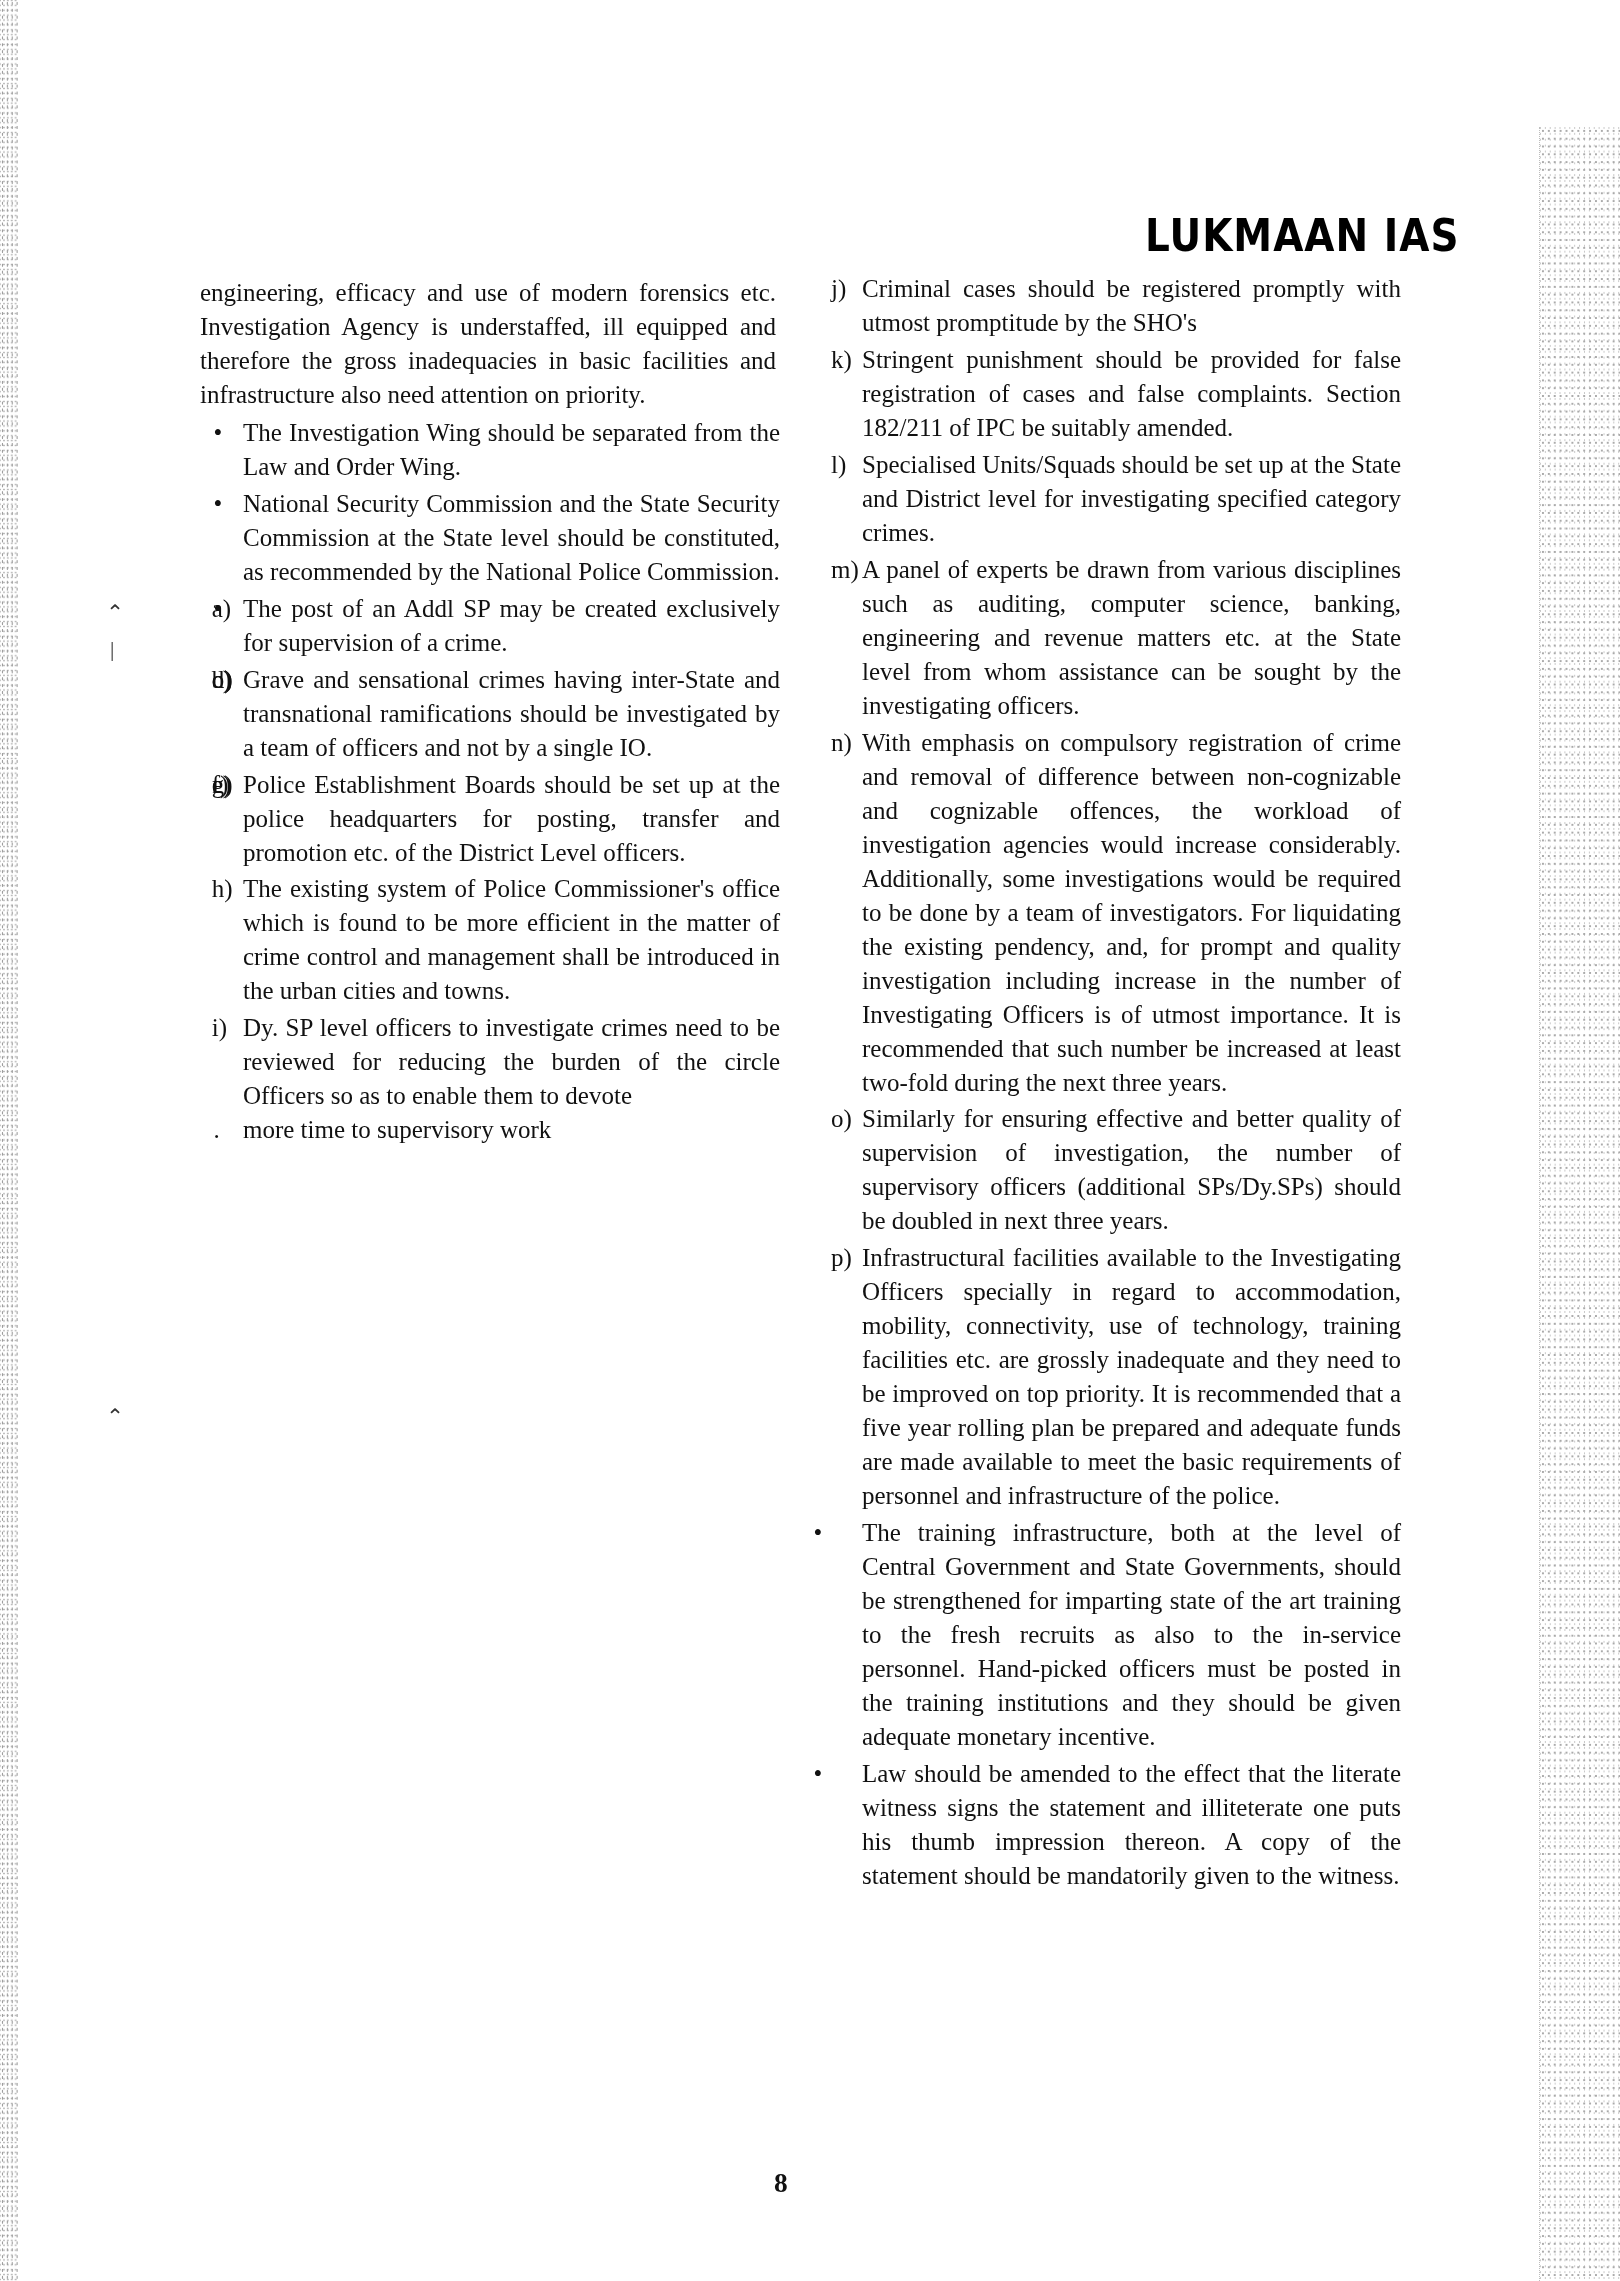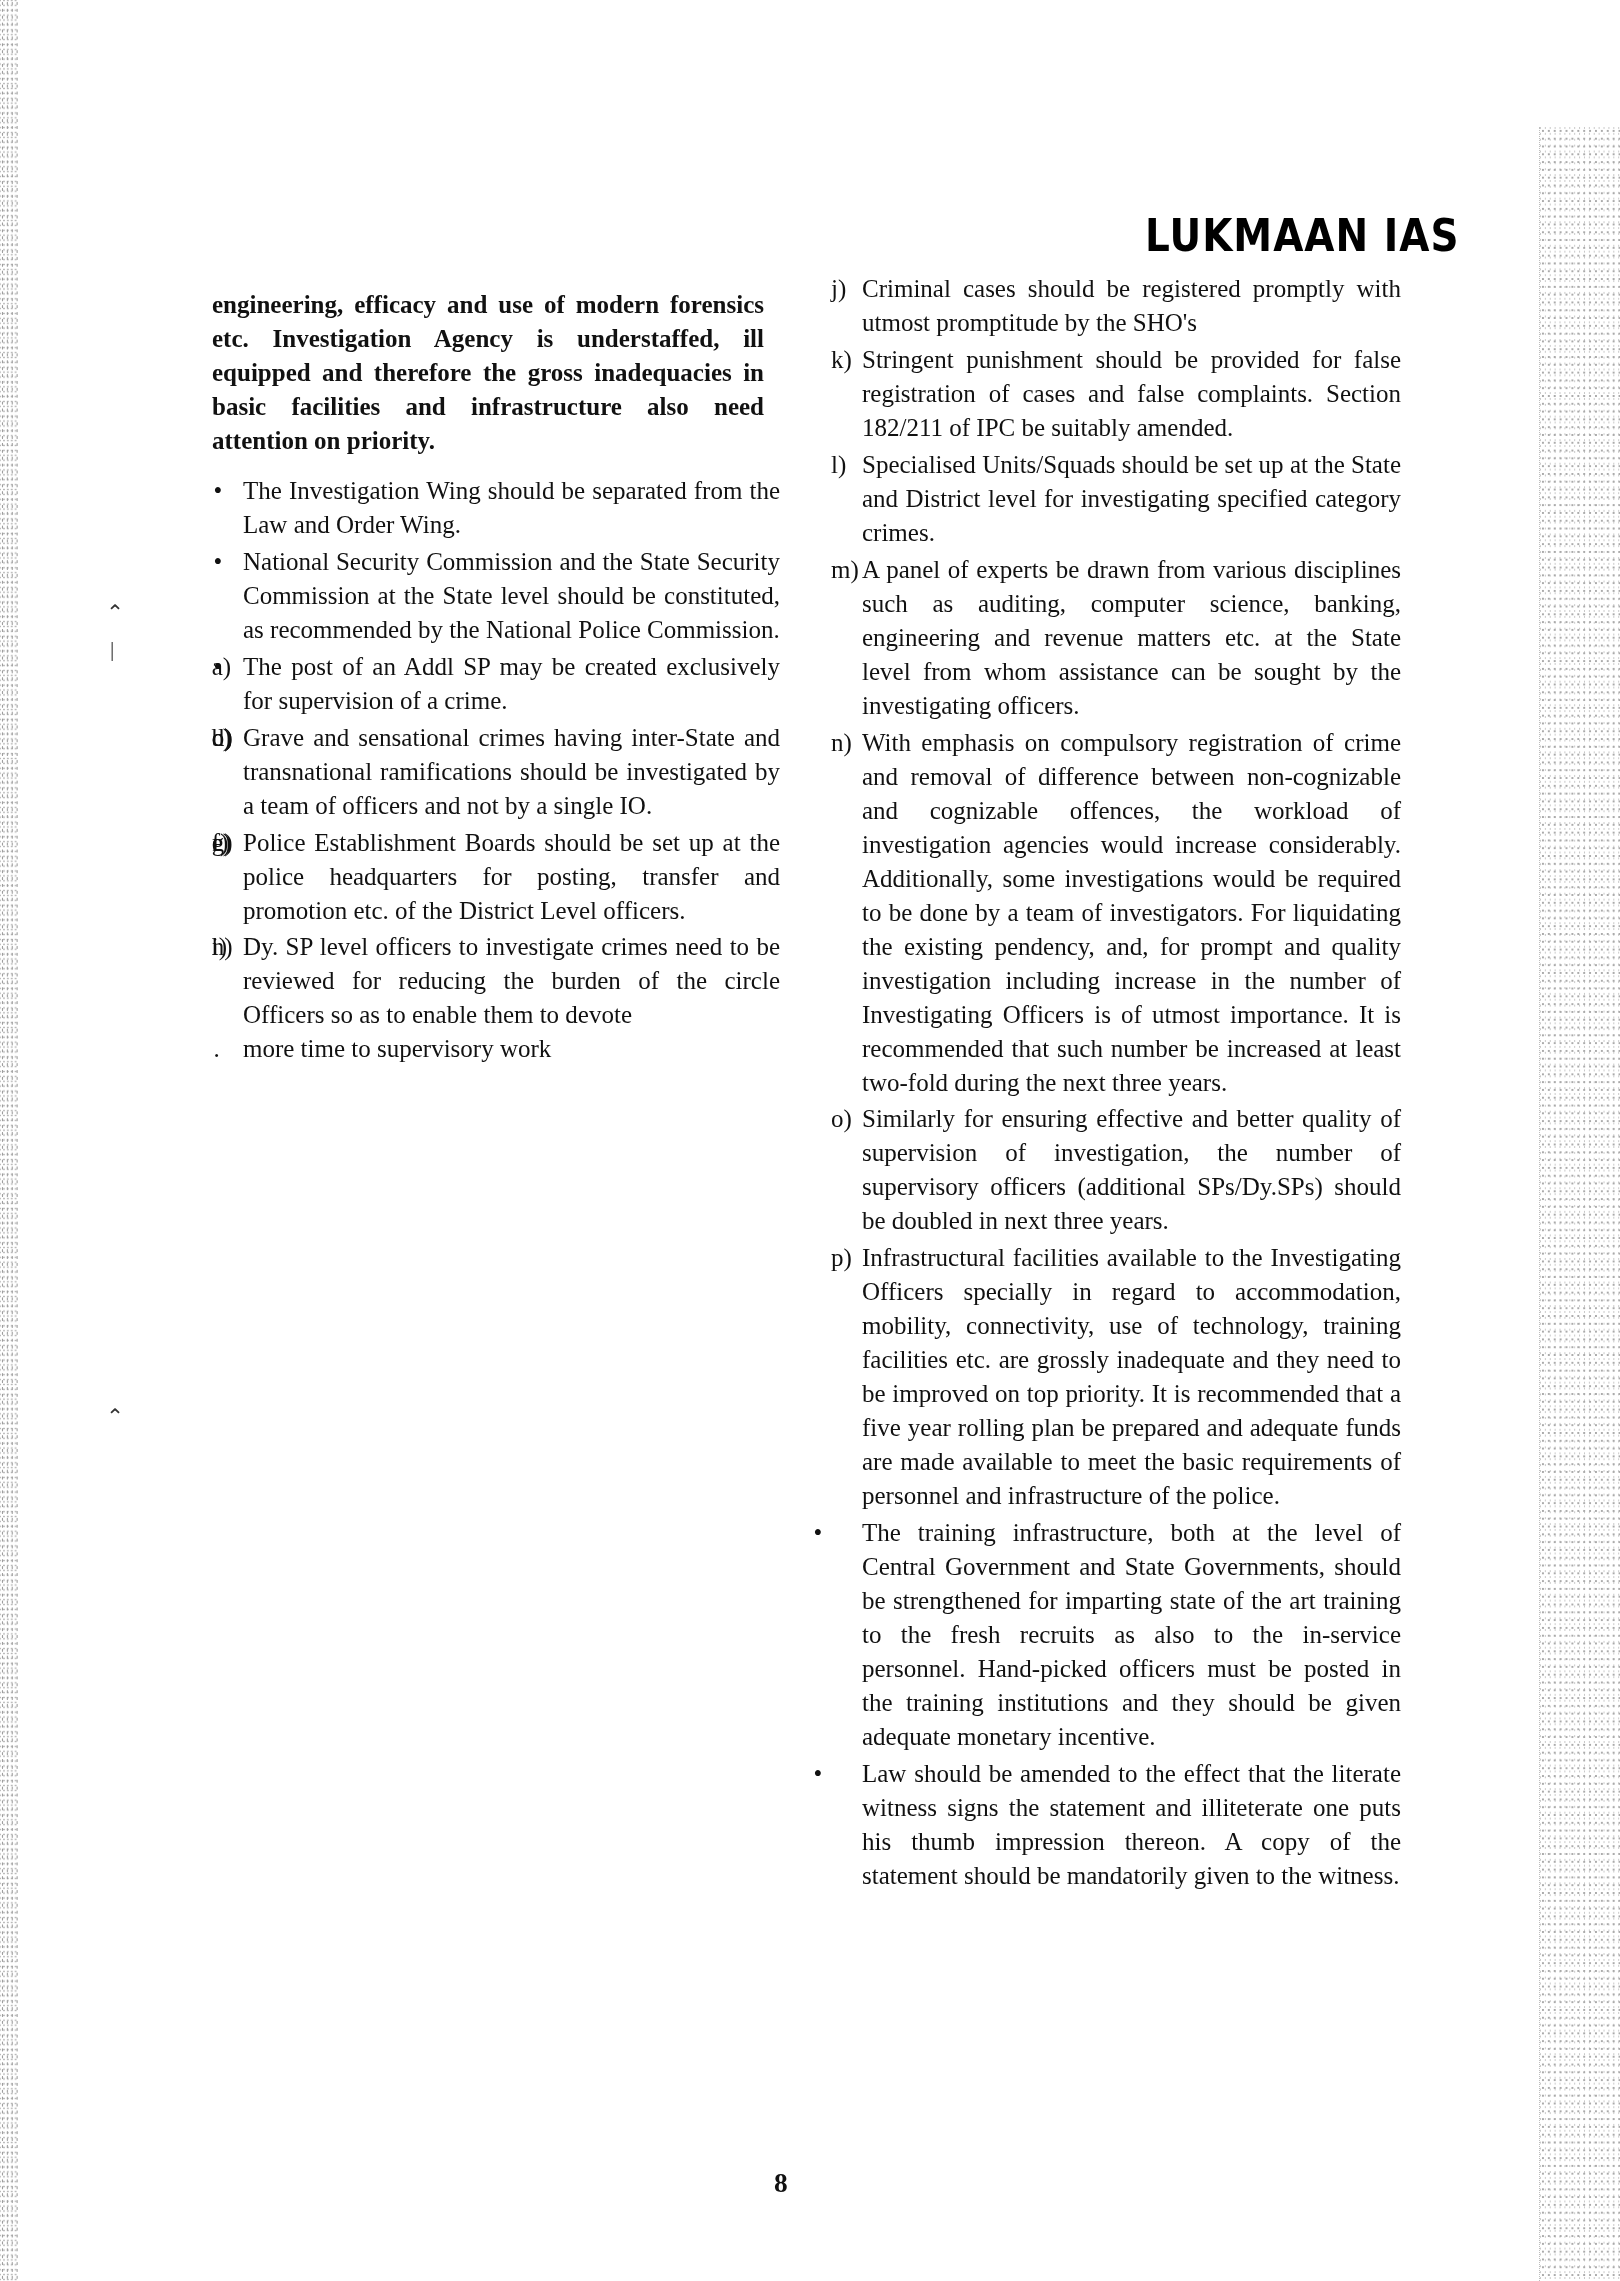--- a/index.html
+++ b/index.html
@@ -32,21 +32,21 @@
     font-family: "DejaVu Sans", sans-serif; font-weight: bold;
     font-size: 39px; letter-spacing: 1px; transform: scaleY(1.15);
     transform-origin: left top; color: #000;
   }
   .col {
     position: absolute; top: 272px; width: 584px;
     font-size: 25px; line-height: 34px; text-align: justify;
   }
   .col.left { left: 196px; }
   .col.right { left: 831px; width: 570px; }
-  p { margin: 16px; font-weight: bold; }
+  p { margin: 4px; }
   .indent { text-indent: 39px; }
   .bullet {
     position: relative; padding-left: 47px; margin-top: 2.9px;
   }
   .bullet .mark {
     position: absolute; left: 17.6px; top: 0;
   }
   .item {
     position: relative; padding-left: 47px; margin-top: 2.9px;
   }
@@ -113,20 +113,21 @@
   </div>
   <div class="item">
     <span class="label">f)</span>
   </div>
   <div class="item">
     <span class="label">g)</span>
     <span>Police Establishment Boards should be set up at the police headquarters for posting, transfer and promotion etc. of the District Level officers.</span>
   </div>
   <div class="item">
     <span class="label">h)</span>
+    <span>The existing system of Police Commissioner's office which is found to be more efficient in the matter of crime control and management shall be introduced in the urban cities and towns.</span>
   </div>
   <div class="item">
     <span class="label">i)</span>
     <span>Dy. SP level officers to investigate crimes need to be reviewed for reducing the burden of the circle Officers so as to enable them to devote</span>
   </div>
   <div class="trail">
     <span class="mark">.</span>
     <span>more time to supervisory work</span>
   </div>
 </div>

